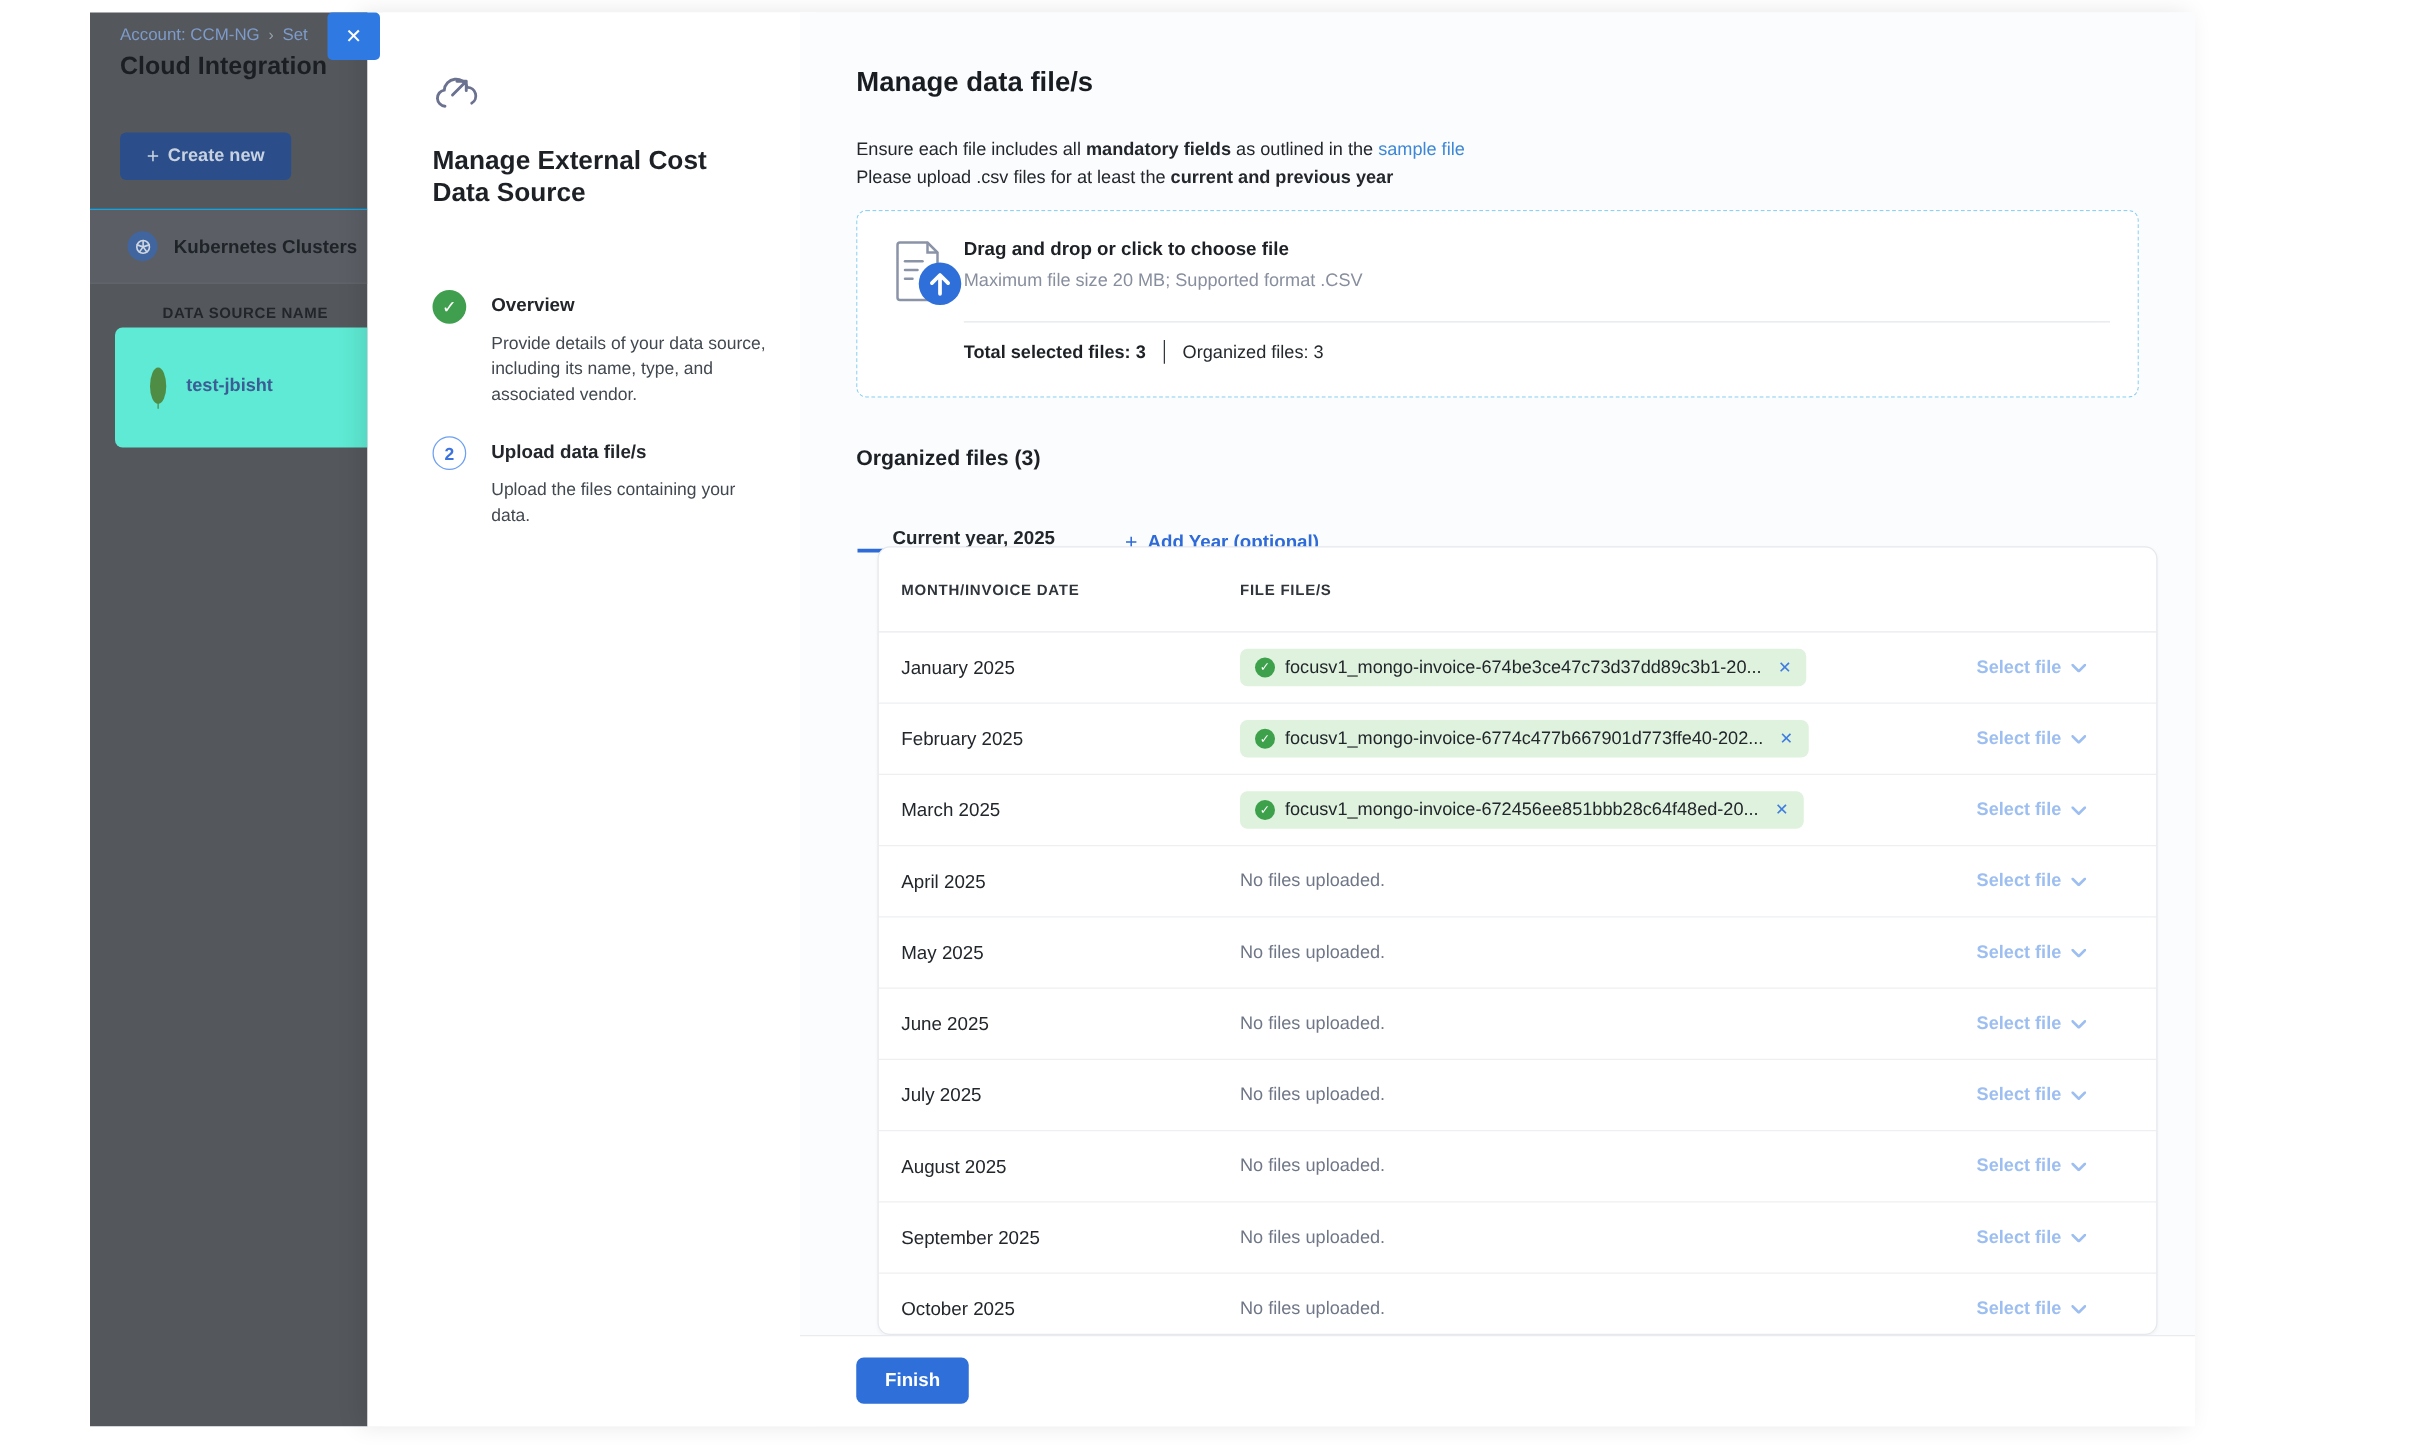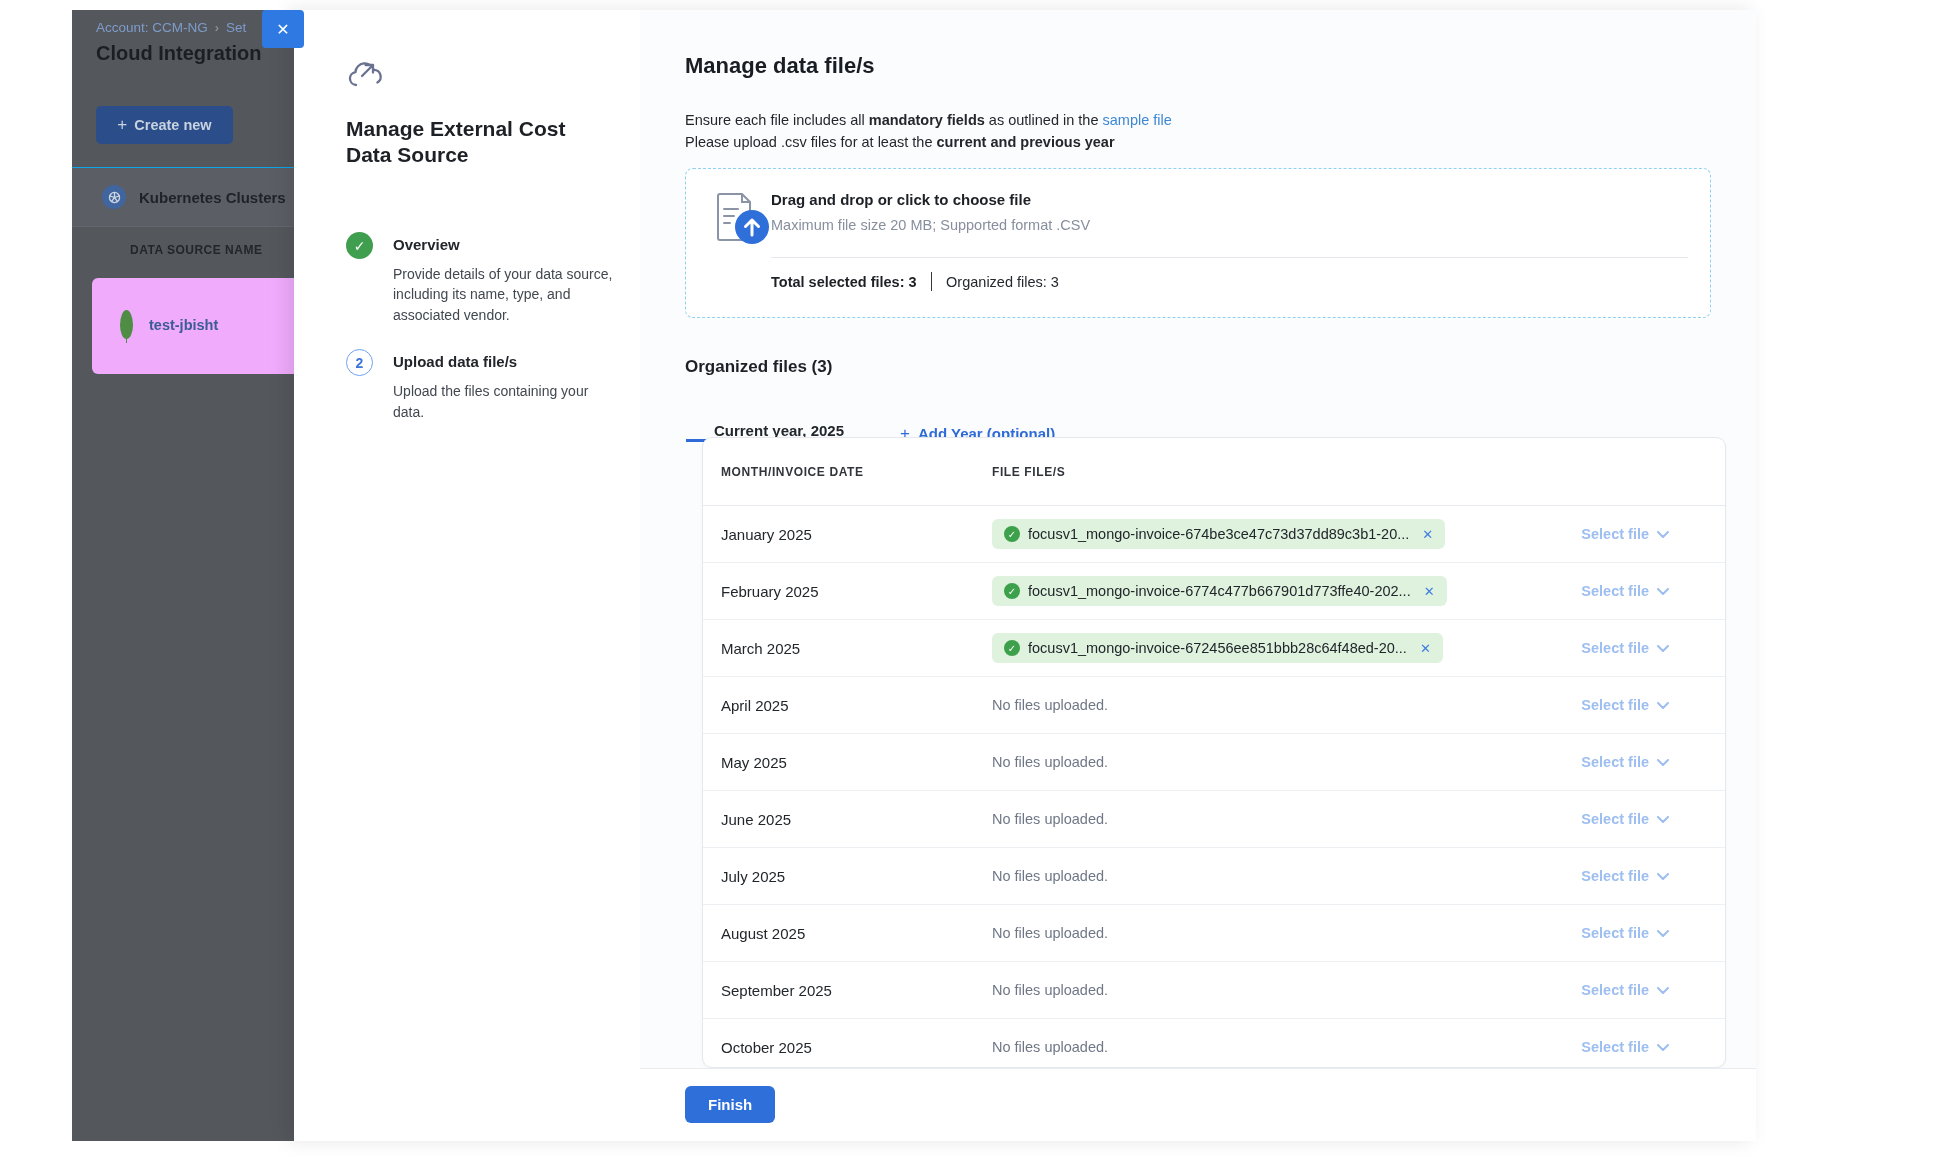--- a/index.html
+++ b/index.html
@@ -10,21 +10,21 @@
   .dim-panel { position:absolute; left:72px; top:10px; width:222px; height:1131px; background:#54585d; overflow:hidden; }
   .crumbs { position:absolute; left:24px; top:10px; font-size:13.5px; color:#7e9bca; white-space:nowrap; }
   .crumb-sep { color:#9aa1ab; margin:0 7px; font-size:12.5px; }
   .dim-title { position:absolute; left:24px; top:32px; font-size:20px; font-weight:bold; color:#1b1f24; white-space:nowrap; }
   .create-btn { position:absolute; left:24px; top:96px; width:137px; height:38px; background:#2b4d8a; color:#c8d2e0; border:none; border-radius:5px; font-size:14.5px; font-weight:600; display:flex; align-items:center; justify-content:center; gap:7px; font-family:inherit; }
   .create-plus { font-size:17px; font-weight:400; }
   .k8s-strip { position:absolute; left:0; top:157px; width:100%; height:60px; background:#5b5f65; border-top:1px solid #0ea5e9; border-bottom:1px solid #63676d; display:flex; align-items:center; padding-left:30px; gap:13px; }
   .k8s-icon { width:24px; height:24px; border-radius:50%; background:#41659f; display:flex; align-items:center; justify-content:center; flex:0 0 auto; }
   .k8s-label { font-size:15px; font-weight:bold; color:#1e2328; white-space:nowrap; }
   .dsn-header { position:absolute; left:58px; top:233px; font-size:12px; font-weight:bold; letter-spacing:.5px; color:#22262b; white-space:nowrap; }
-  .ds-card { position:absolute; left:20px; top:268px; width:300px; height:96px; background:#f0abfc; border-radius:6px; }
+  .ds-card { position:absolute; left:20px; top:252px; width:300px; height:96px; background:#5eead4; border-radius:6px; }
   .ds-row { position:absolute; left:28px; top:32px; display:flex; align-items:center; gap:16px; }
   .mongo-leaf { width:13px; height:29px; background:#4f8d45; border-radius:50% 50% 50% 50% / 52% 52% 48% 48%; position:relative; }
   .mongo-leaf::after { content:""; position:absolute; left:6px; bottom:-4px; width:1px; height:5px; background:#4f8d45; }
   .ds-link { font-size:14.5px; font-weight:600; color:#3b5c94; }
 
   
   .close-btn { position:absolute; left:262px; top:10px; width:42px; height:38px; background:#2e7ae2; border:none; border-radius:4px; color:#fff; font-size:16px; font-weight:bold; display:flex; align-items:center; justify-content:center; z-index:6; font-family:inherit; cursor:pointer; }
 
   
   .drawer { position:absolute; left:294px; top:10px; width:1462px; height:1131px; background:#fff; box-shadow:-6px 0 18px rgba(0,0,0,.10); }

